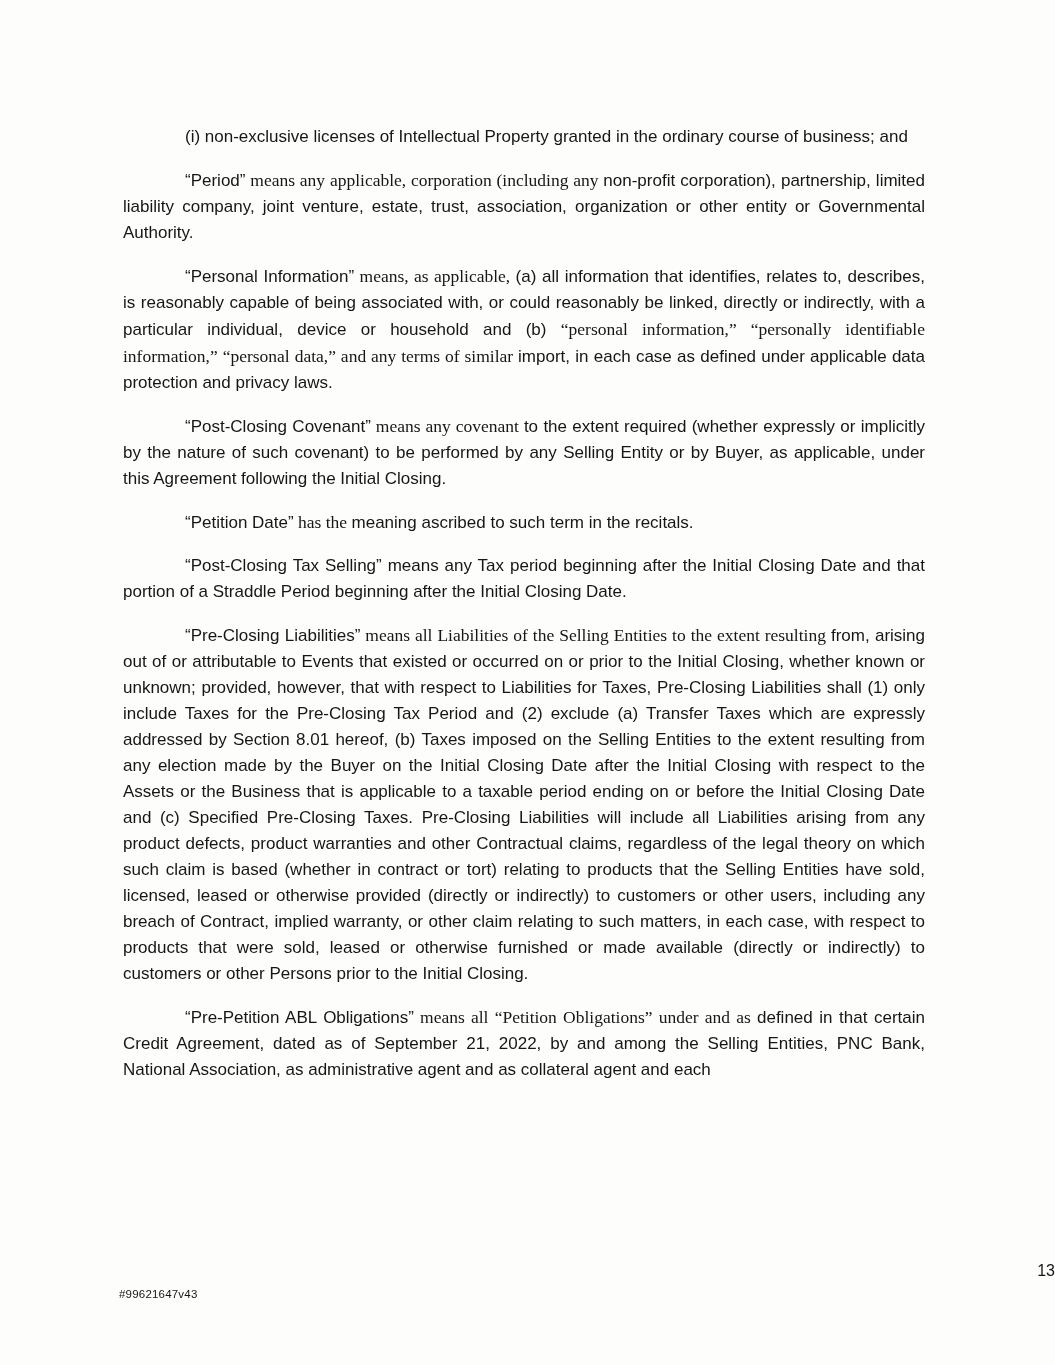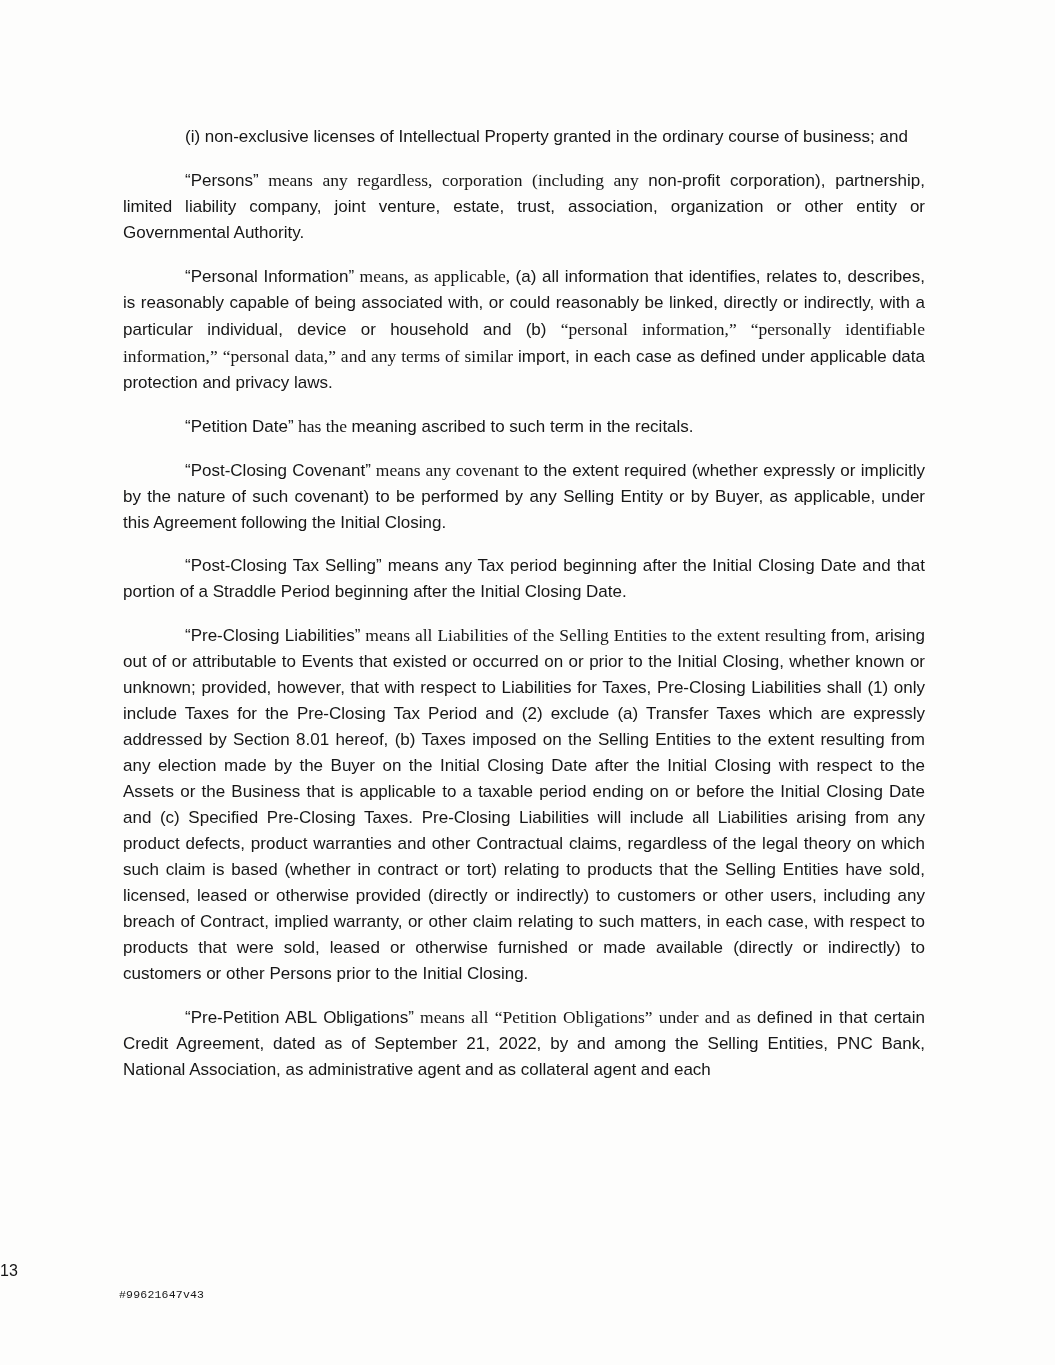--- a/index.html
+++ b/index.html
@@ -30,41 +30,40 @@
     text-indent: 62px;
     margin: 0 8px 17px 0;
   }
   .seg { font-family: "Liberation Sans", sans-serif; }
   .seg-serif { font-family: "Liberation Serif", serif; font-size: 17.5px; }
   .page-number {
     position: absolute;
     top: 1262px;
     left: 0;
     width: 100%;
-    text-align: left;
+    text-align: right;
     font-size: 16px;
   }
   .doc-id {
     position: absolute;
     top: 1288px;
     left: 119px;
     font-size: 11.5px;
     letter-spacing: 0.2px;
-    font-family: Liberation Mono, monospace;
   }
 </style>
 </head>
 <body>
 
 <div class="page">
   <div class="text-body">
       <div class="paragraph"><span class="seg">(i) non-exclusive licenses of Intellectual Property granted in the ordinary course of business; and</span></div>
-      <div class="paragraph"><span class="seg">“Persons”</span><span class="seg seg-serif"> means any regardless, corporation (including any </span><span class="seg">non-profit corporation), partnership, limited liability company, joint venture, estate, trust, association, organization or other entity or Governmental Authority.</span></div>
+      <div class="paragraph"><span class="seg">“Period”</span><span class="seg seg-serif"> means any applicable, corporation (including any </span><span class="seg">non-profit corporation), partnership, limited liability company, joint venture, estate, trust, association, organization or other entity or Governmental Authority.</span></div>
       <div class="paragraph"><span class="seg">“Personal Information”</span><span class="seg seg-serif"> means, as applicable, </span><span class="seg">(a) all information that identifies, relates to, describes, is reasonably capable of being associated with, or could reasonably be linked, directly or indirectly, with a particular individual, device or household and (b) </span><span class="seg seg-serif">“personal information,” “personally identifiable information,” “personal data,” and any terms of similar </span><span class="seg">import, in each case as defined under applicable data protection and privacy laws.</span></div>
+      <div class="paragraph"><span class="seg">“Post-Closing Covenant”</span><span class="seg seg-serif"> means any covenant </span><span class="seg">to the extent required (whether expressly or implicitly by the nature of such covenant) to be performed by any Selling Entity or by Buyer, as applicable, under this Agreement following the Initial Closing.</span></div>
       <div class="paragraph"><span class="seg">“Petition Date”</span><span class="seg seg-serif"> has the </span><span class="seg">meaning ascribed to such term in the recitals.</span></div>
-      <div class="paragraph"><span class="seg">“Post-Closing Covenant”</span><span class="seg seg-serif"> means any covenant </span><span class="seg">to the extent required (whether expressly or implicitly by the nature of such covenant) to be performed by any Selling Entity or by Buyer, as applicable, under this Agreement following the Initial Closing.</span></div>
       <div class="paragraph"><span class="seg">“Post-Closing Tax Selling”</span><span class="seg"> means any Tax period beginning after the Initial Closing Date and that portion of a Straddle Period beginning after the Initial Closing Date.</span></div>
       <div class="paragraph"><span class="seg">“Pre-Closing Liabilities”</span><span class="seg seg-serif"> means all Liabilities of the Selling Entities to the extent resulting </span><span class="seg">from, arising out of or attributable to Events that existed or occurred on or prior to the Initial Closing, whether known or unknown; provided, however, that with respect to Liabilities for Taxes, Pre-Closing Liabilities shall (1) only include Taxes for the Pre-Closing Tax Period and (2) exclude (a) Transfer Taxes which are expressly addressed by Section 8.01 hereof, (b) Taxes imposed on the Selling Entities to the extent resulting from any election made by the Buyer on the Initial Closing Date after the Initial Closing with respect to the Assets or the Business that is applicable to a taxable period ending on or before the Initial Closing Date and (c) Specified Pre-Closing Taxes. Pre-Closing Liabilities will include all Liabilities arising from any product defects, product warranties and other Contractual claims, regardless of the legal theory on which such claim is based (whether in contract or tort) relating to products that the Selling Entities have sold, licensed, leased or otherwise provided (directly or indirectly) to customers or other users, including any breach of Contract, implied warranty, or other claim relating to such matters, in each case, with respect to products that were sold, leased or otherwise furnished or made available (directly or indirectly) to customers or other Persons prior to the Initial Closing.</span></div>
       <div class="paragraph"><span class="seg">“Pre-Petition ABL Obligations”</span><span class="seg seg-serif"> means all “Petition Obligations” under and as </span><span class="seg">defined in that certain Credit Agreement, dated as of September 21, 2022, by and among the Selling Entities, PNC Bank, National Association, as administrative agent and as collateral agent and each</span></div>
     </div>
   <div class="page-number">13</div>
   <div class="doc-id">#99621647v43</div>
 </div>
 
 </body></html>

